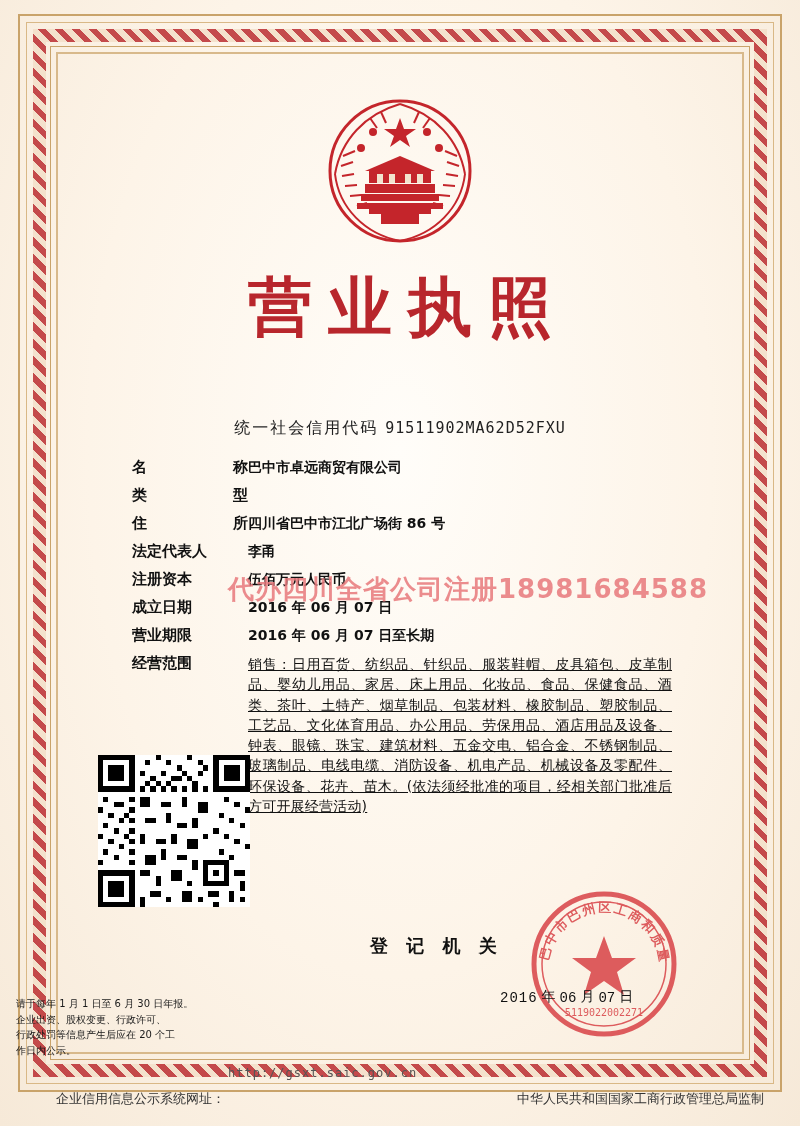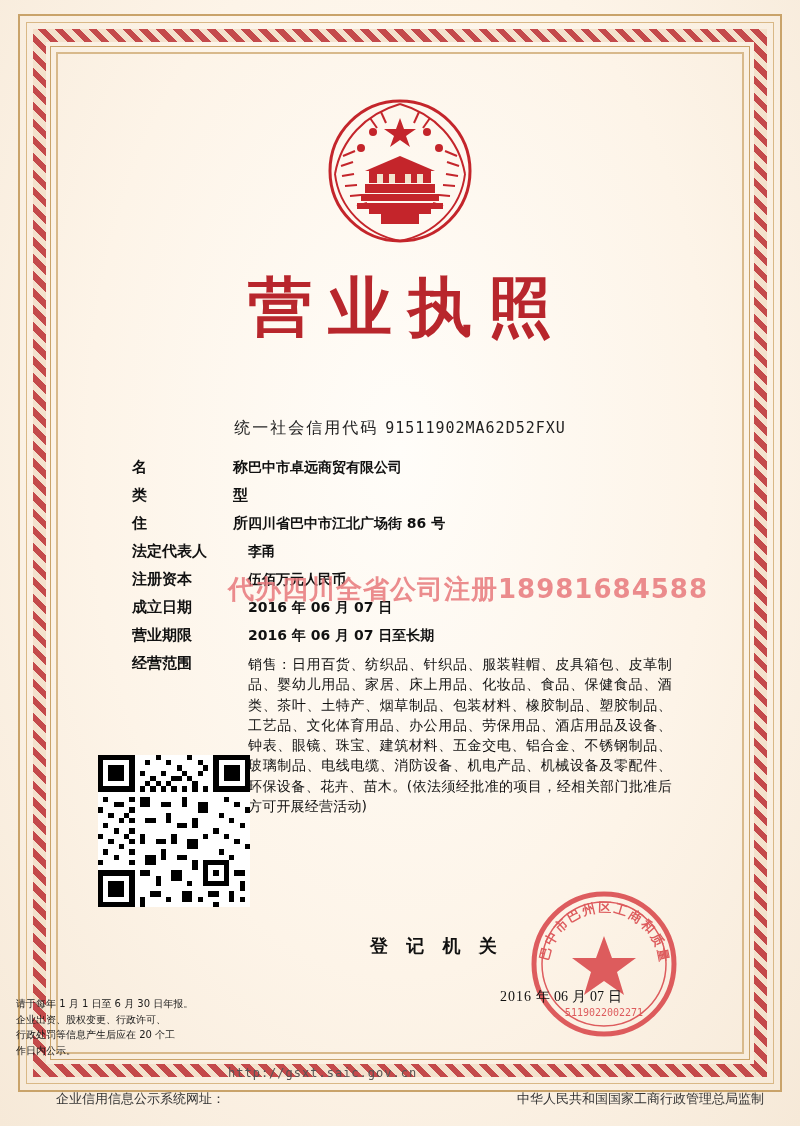--- a/index.html
+++ b/index.html
@@ -131,20 +131,21 @@
     font-size: 14px;
     color: #111;
     line-height: 1.32;
     font-weight: bold;
   }
   .value.scope {
     line-height: 1.45;
     text-align: justify;
     font-weight: normal;
     letter-spacing: .2px;
+    text-decoration: underline;
   }
 
   
   .qr {
     position: absolute;
     left: 98px;
     top: 755px;
     width: 152px;
     height: 152px;
     background: #fff;
@@ -160,26 +161,26 @@
     font-size: 18px;
     letter-spacing: 6px;
     color: #111;
     font-weight: bold;
   }
   .date-line {
     position: absolute;
     left: 500px;
     top: 988px;
     width: 240px;
-    font-family: Liberation Serif, serif;
+    font-family: Liberation Mono, monospace;
     font-size: 14px;
     color: #111;
     display: flex;
     gap: 4px;
-    align-items: center;
+    align-items: flex-end;
   }
   .date-line .y { letter-spacing: 1px; }
 
   
   .stamp {
     position: absolute;
     left: 528px;
     top: 888px;
     width: 152px;
     height: 152px;

